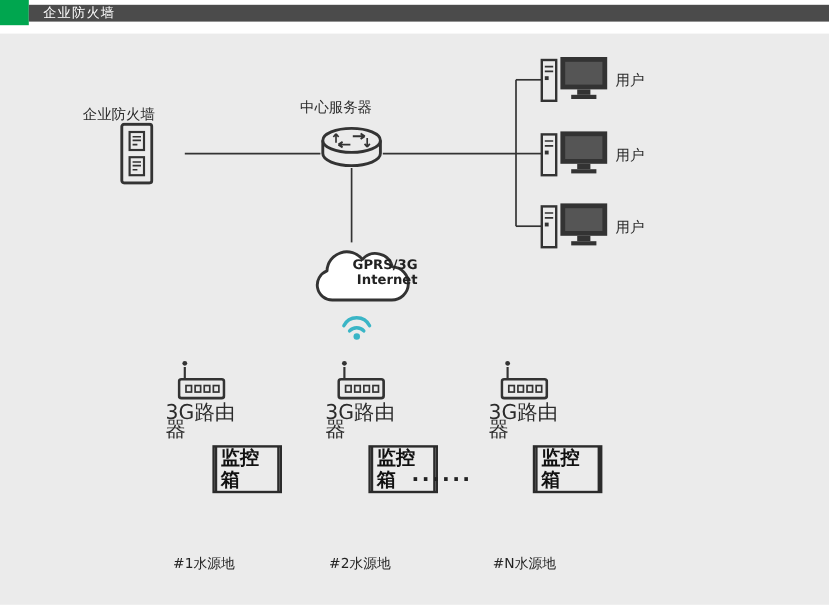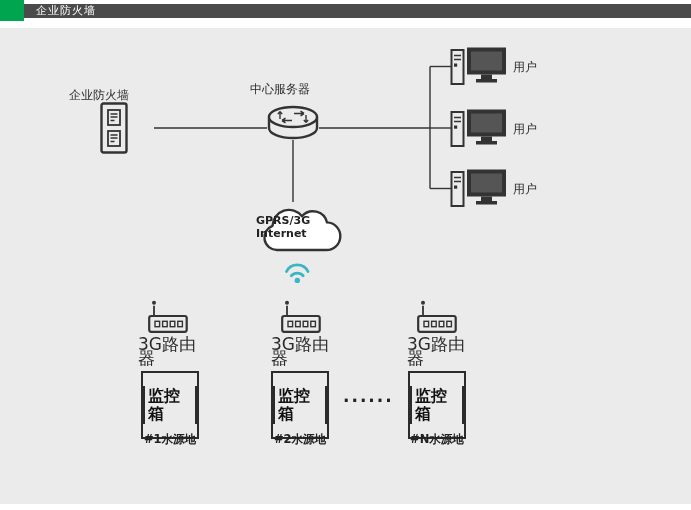--- a/index.html
+++ b/index.html
@@ -21,39 +21,39 @@
     position:absolute; left:36px; top:4px; height:14px; line-height:14px;
     color:#ffffff; font-size:11px; letter-spacing:1px;
   }
   .abs { position:absolute; }
   .label {
     position:absolute; font-size:12px; color:#2b2b2b; text-align:left; line-height:14px;
   }
   .small-label { font-size:17px; }
   .cloud-text {
     position:absolute; left:256px; top:214px; width:92px;
-    text-align:left; font-size:11px; font-weight:bold; color:#222; line-height:13px;
+    text-align:right; font-size:11px; font-weight:bold; color:#222; line-height:13px;
   }
   .mon-box {
-    position:absolute; width:58px; height:68px; top:371px;
+    position:absolute; width:58px; height:40px; top:371px;
     border:2px solid #2b2b2b;
-    display:flex; align-items:center; justify-content:center;
+    display:flex; align-items:center; justify-content:center;margin-left:36px;
   }
   .mon-box span {
     font-size:16px; font-weight:bold; color:#111; line-height:1.15;
     border-left:2px solid #2b2b2b; border-right:2px solid #2b2b2b;
     padding:1px 3px;
   }
   .ellipsis {
     position:absolute; left:343px; top:386px; width:50px;
     font-size:17px; font-weight:bold; color:#222; letter-spacing:2px; text-align:center;
   }
   .site-label {
-    position:absolute; top:432px; width:100px; text-align:center;
-    font-size:11.5px; font-weight:bold; color:#222;
+    position:absolute; top:462px; width:100px; text-align:center;
+    font-size:11.5px; font-weight:normal; color:#222;
   }
   svg { display:block; }
   .lines-layer { position:absolute; left:0; top:0; pointer-events:none; }
 </style>
 </head>
 <body>
 
 <div class="header-accent"></div>
 <div class="header-bar"></div>
 <div class="header-title">企业防火墙</div>

